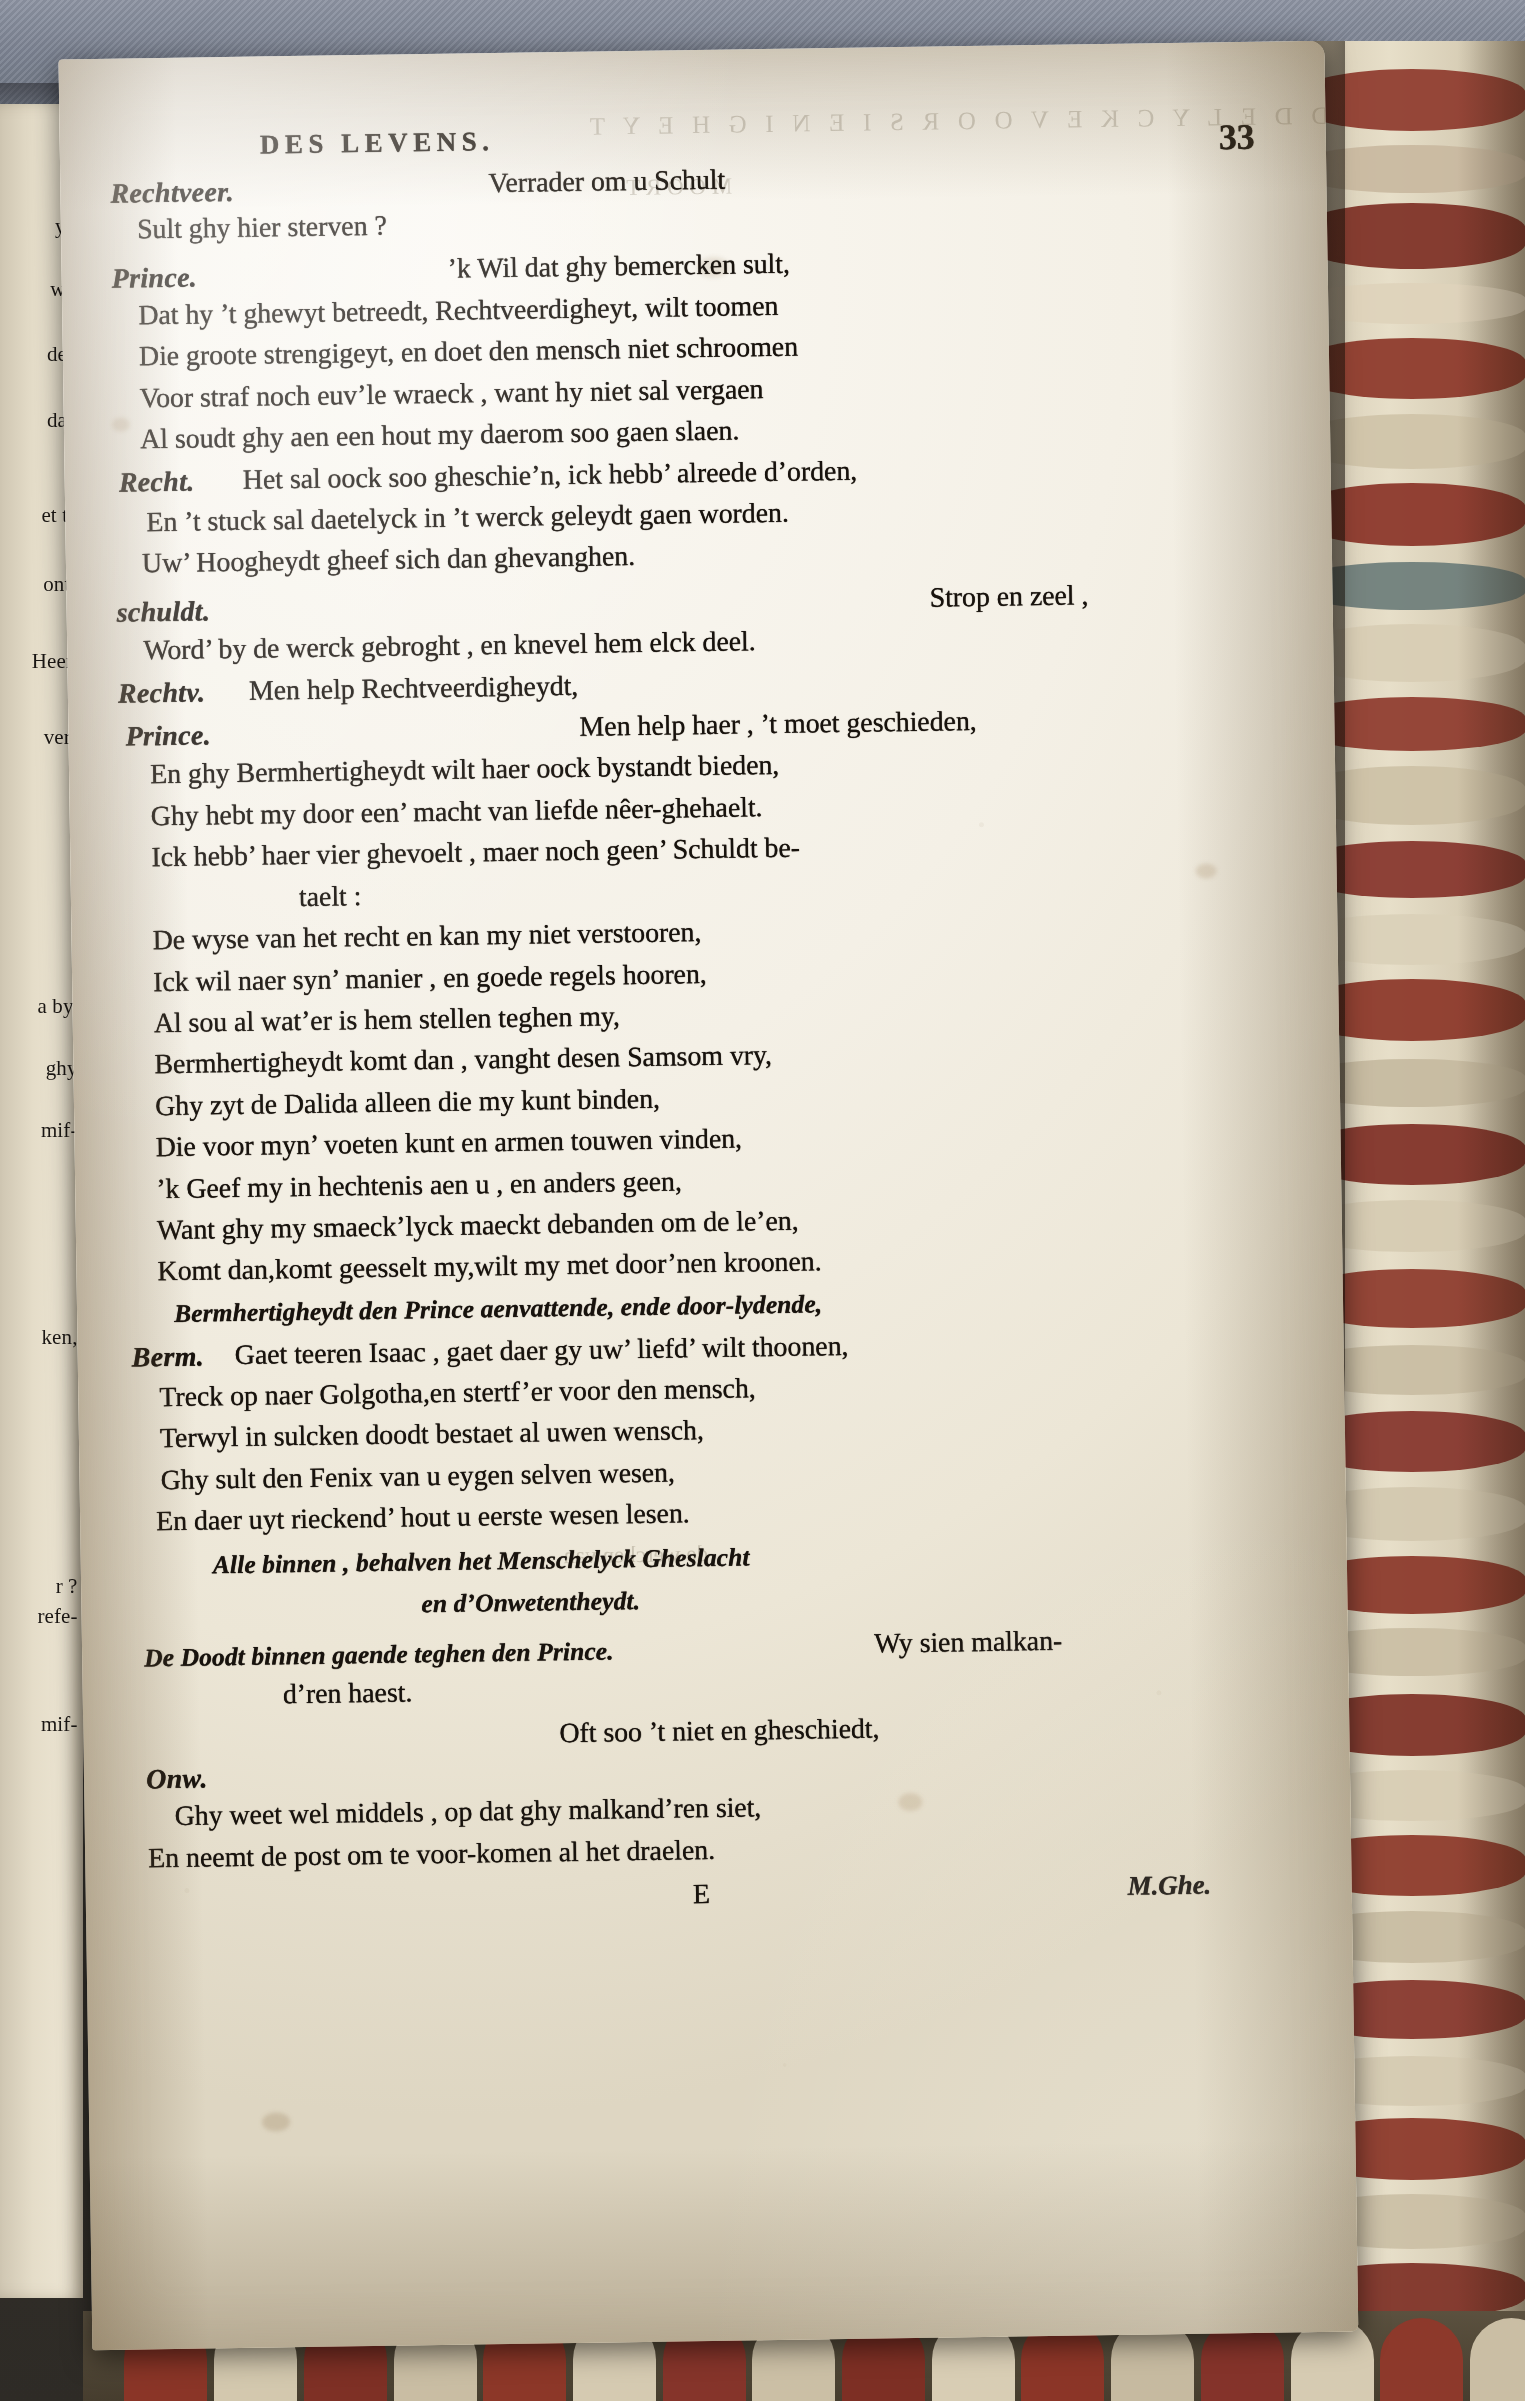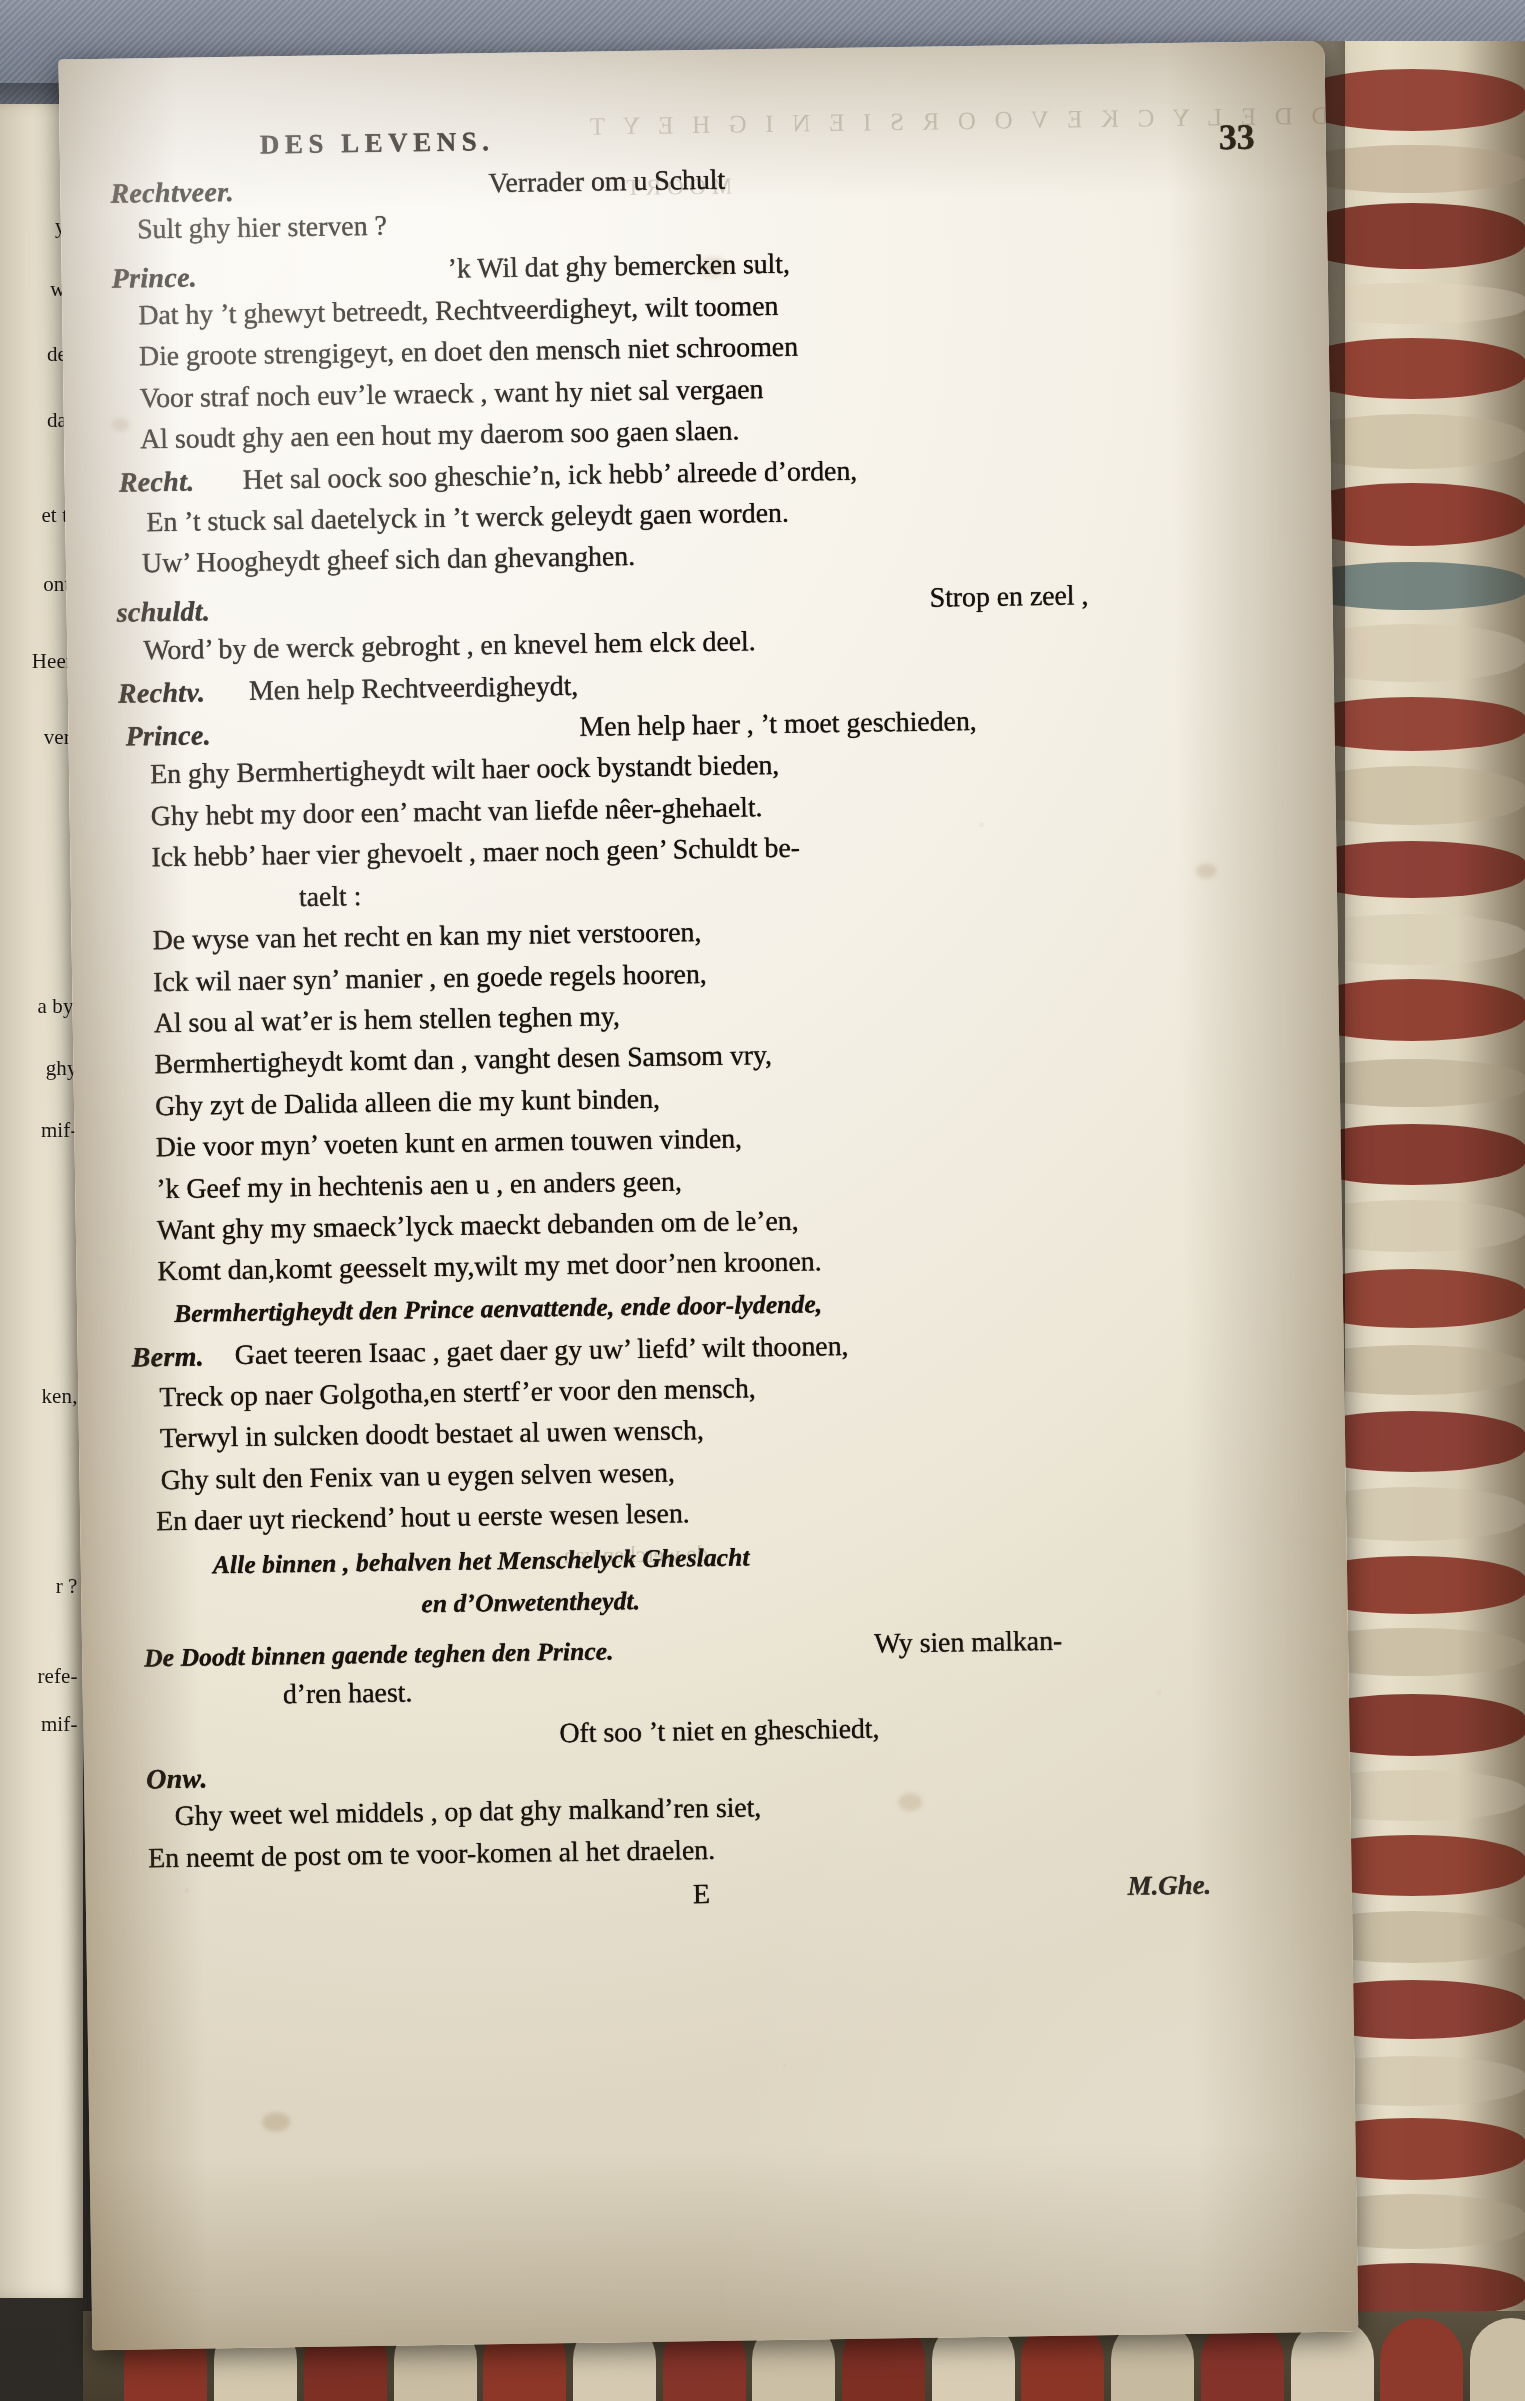--- a/index.html
+++ b/index.html
@@ -112,23 +112,23 @@
     <div class="ltxt" style="top:238px">den</div>
     <div class="ltxt" style="top:304px">dan</div>
     <div class="ltxt" style="top:342px">l.</div>
     <div class="ltxt" style="top:399px">et te</div>
     <div class="ltxt" style="top:468px">ont-</div>
     <div class="ltxt" style="top:545px">Heer,</div>
     <div class="ltxt" style="top:621px">ver-</div>
     <div class="ltxt" style="top:890px">a by.</div>
     <div class="ltxt" style="top:952px">ghy</div>
     <div class="ltxt" style="top:1014px">mif-</div>
-    <div class="ltxt" style="top:1280px">ken,</div>
+    <div class="ltxt" style="top:1221px">ken,</div>
     <div class="ltxt" style="top:1470px">r ?</div>
-    <div class="ltxt" style="top:1560px">refe-</div>
+    <div class="ltxt" style="top:1500px">refe-</div>
     <div class="ltxt" style="top:1608px">mif-</div>
   </div>
 
   <div class="foredge">
     <div class="marb" style="top:28px;height:62px;background:#8e3a2c"></div>
     <div class="marb" style="top:104px;height:48px;background:#c9b8a0"></div>
     <div class="marb" style="top:162px;height:66px;background:#7d2f24"></div>
     <div class="marb" style="top:242px;height:41px;background:#ded3bb"></div>
     <div class="marb" style="top:297px;height:61px;background:#8c3628"></div>
     <div class="marb" style="top:373px;height:55px;background:#cfc3a8"></div>

